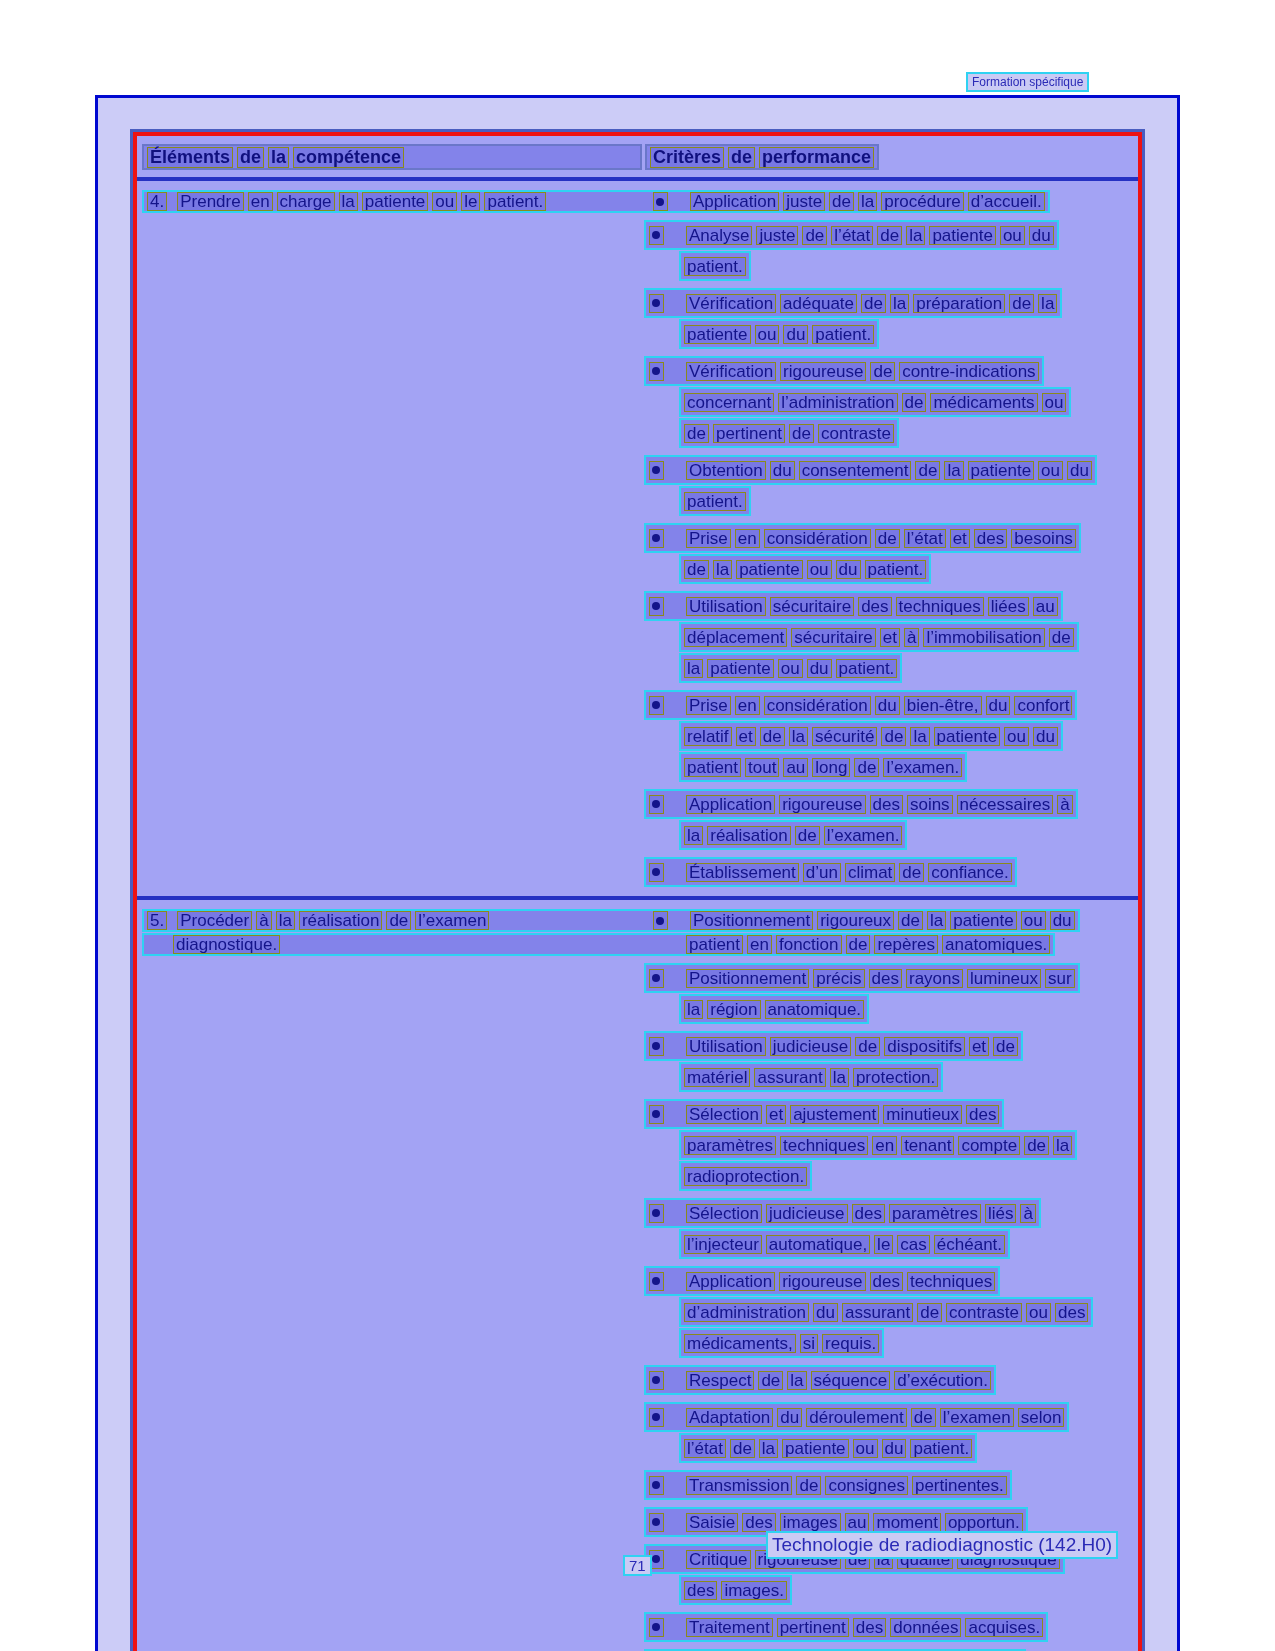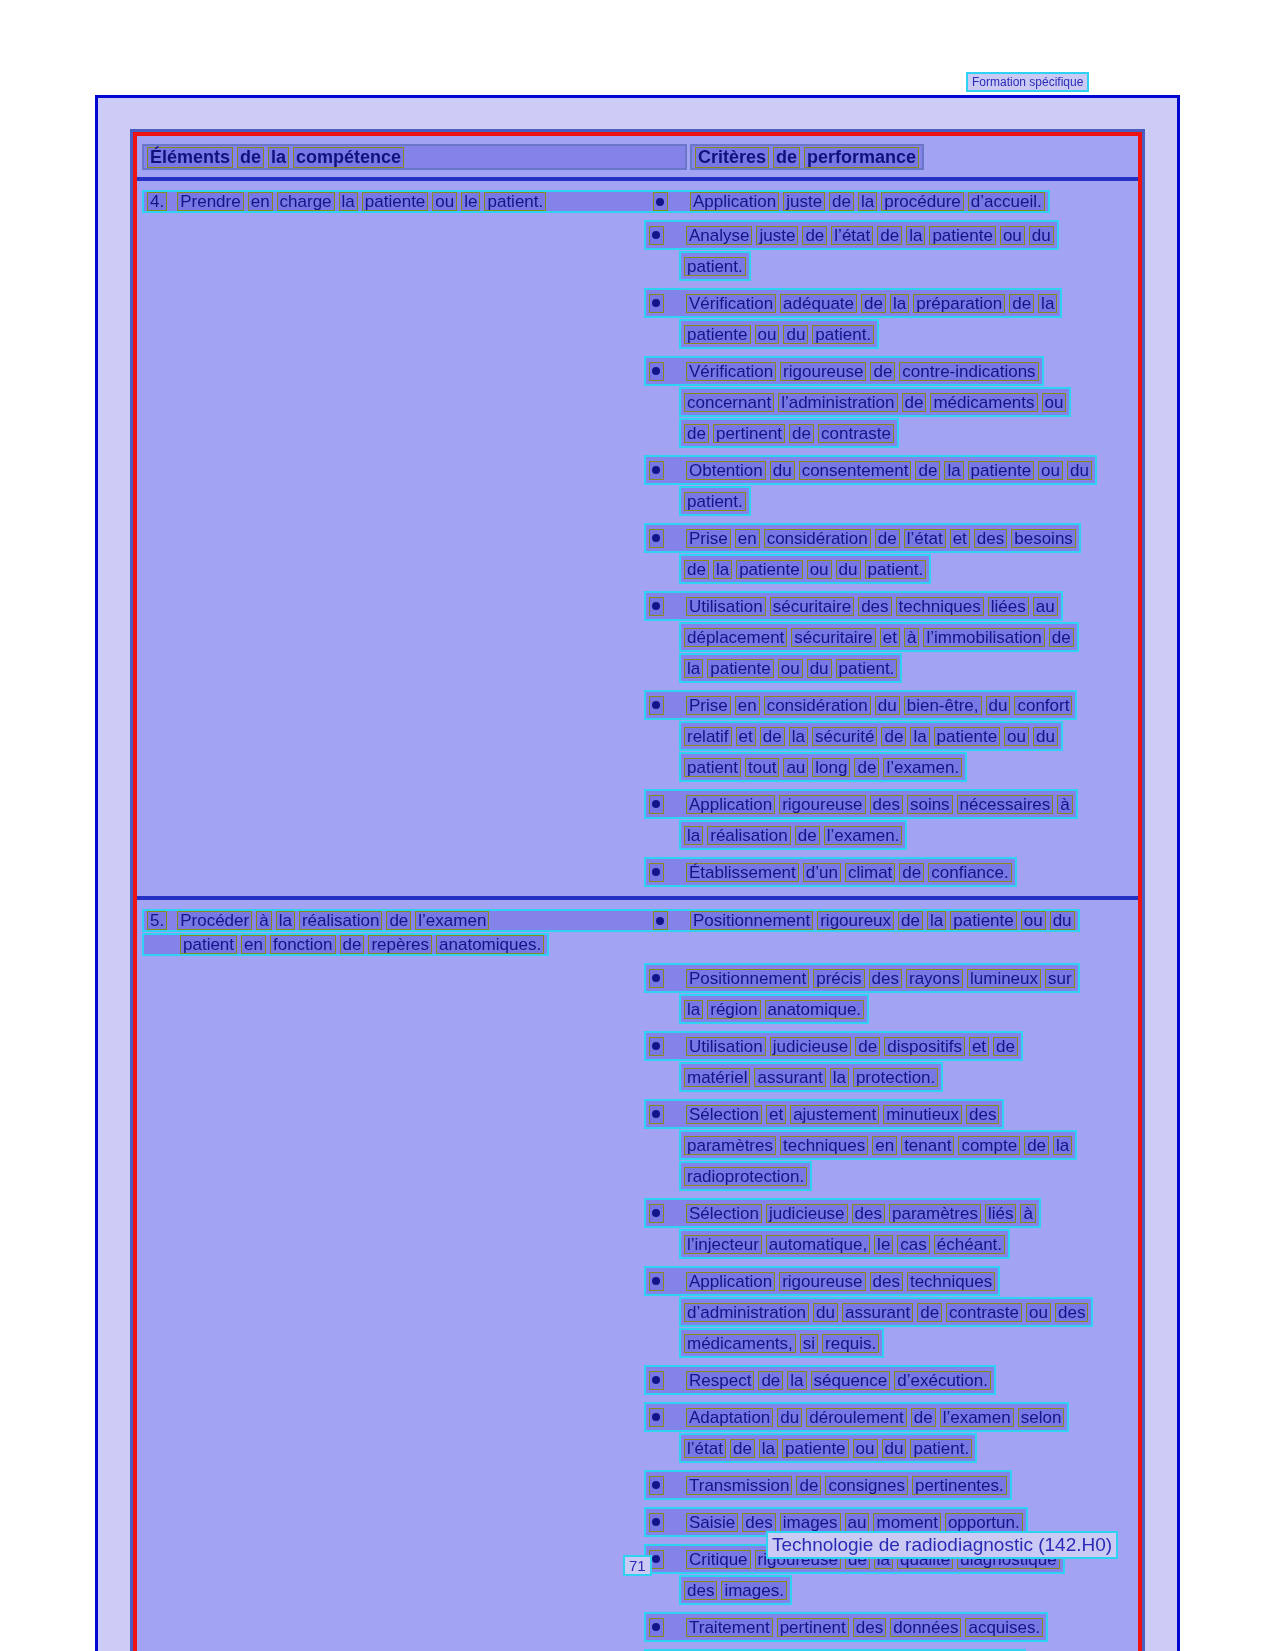--- a/index.html
+++ b/index.html
@@ -17,21 +17,21 @@
   .outer{position:absolute;left:95px;top:95px;width:1085px;box-sizing:border-box;
          background:#ccccf7;border:3px solid #0008d0;padding:34px 0 36px 0;}
 
   
   .rtable{margin:0 auto;width:1009px;box-sizing:border-box;background:#a3a3f4;
           border:4px solid #ee1212;outline:3px solid #4a5dc0;}
 
   .thead{display:flex;padding:8px 0 7px 5px;border-bottom:4px solid #2531c2;}
   .hcell{background:#8383ea;border:2px solid #6a77c9;height:26px;box-sizing:border-box;
          display:flex;align-items:center;gap:4px;padding:0 3px;}
-  .hl{width:545px;margin-right:3px;}
+  .hl{width:500px;margin-right:3px;}
   .hr{width:fit-content;}
   .hcell .w{font-size:18px;font-weight:bold;height:21px;color:#10107e;}
 
   .trow{padding:9px 0 9px 5px;}
   .trow + .trow{border-top:4px solid #2531c2;}
 
   
   .line{background:#8383ea;border:2px solid #2fd2f2;height:23px;box-sizing:border-box;
         display:flex;align-items:center;gap:4px;padding:13px 3px;width:fit-content;}
   .line + .line{margin-top:1px;}
@@ -320,20 +320,23 @@
                 <span class="w">Positionnement</span>
                 <span class="w">rigoureux</span>
                 <span class="w">de</span>
                 <span class="w">la</span>
                 <span class="w">patiente</span>
                 <span class="w">ou</span>
                 <span class="w">du</span>
               </div>
             </div>
             <div class="line fullline">
+              <div class="leftpart contL">
+                <span class="w">diagnostique.</span>
+              </div>
               <div class="rightpart contR">
                 <span class="w">patient</span>
                 <span class="w">en</span>
                 <span class="w">fonction</span>
                 <span class="w">de</span>
                 <span class="w">repères</span>
                 <span class="w">anatomiques.</span>
               </div>
             </div>
             <div class="item">

